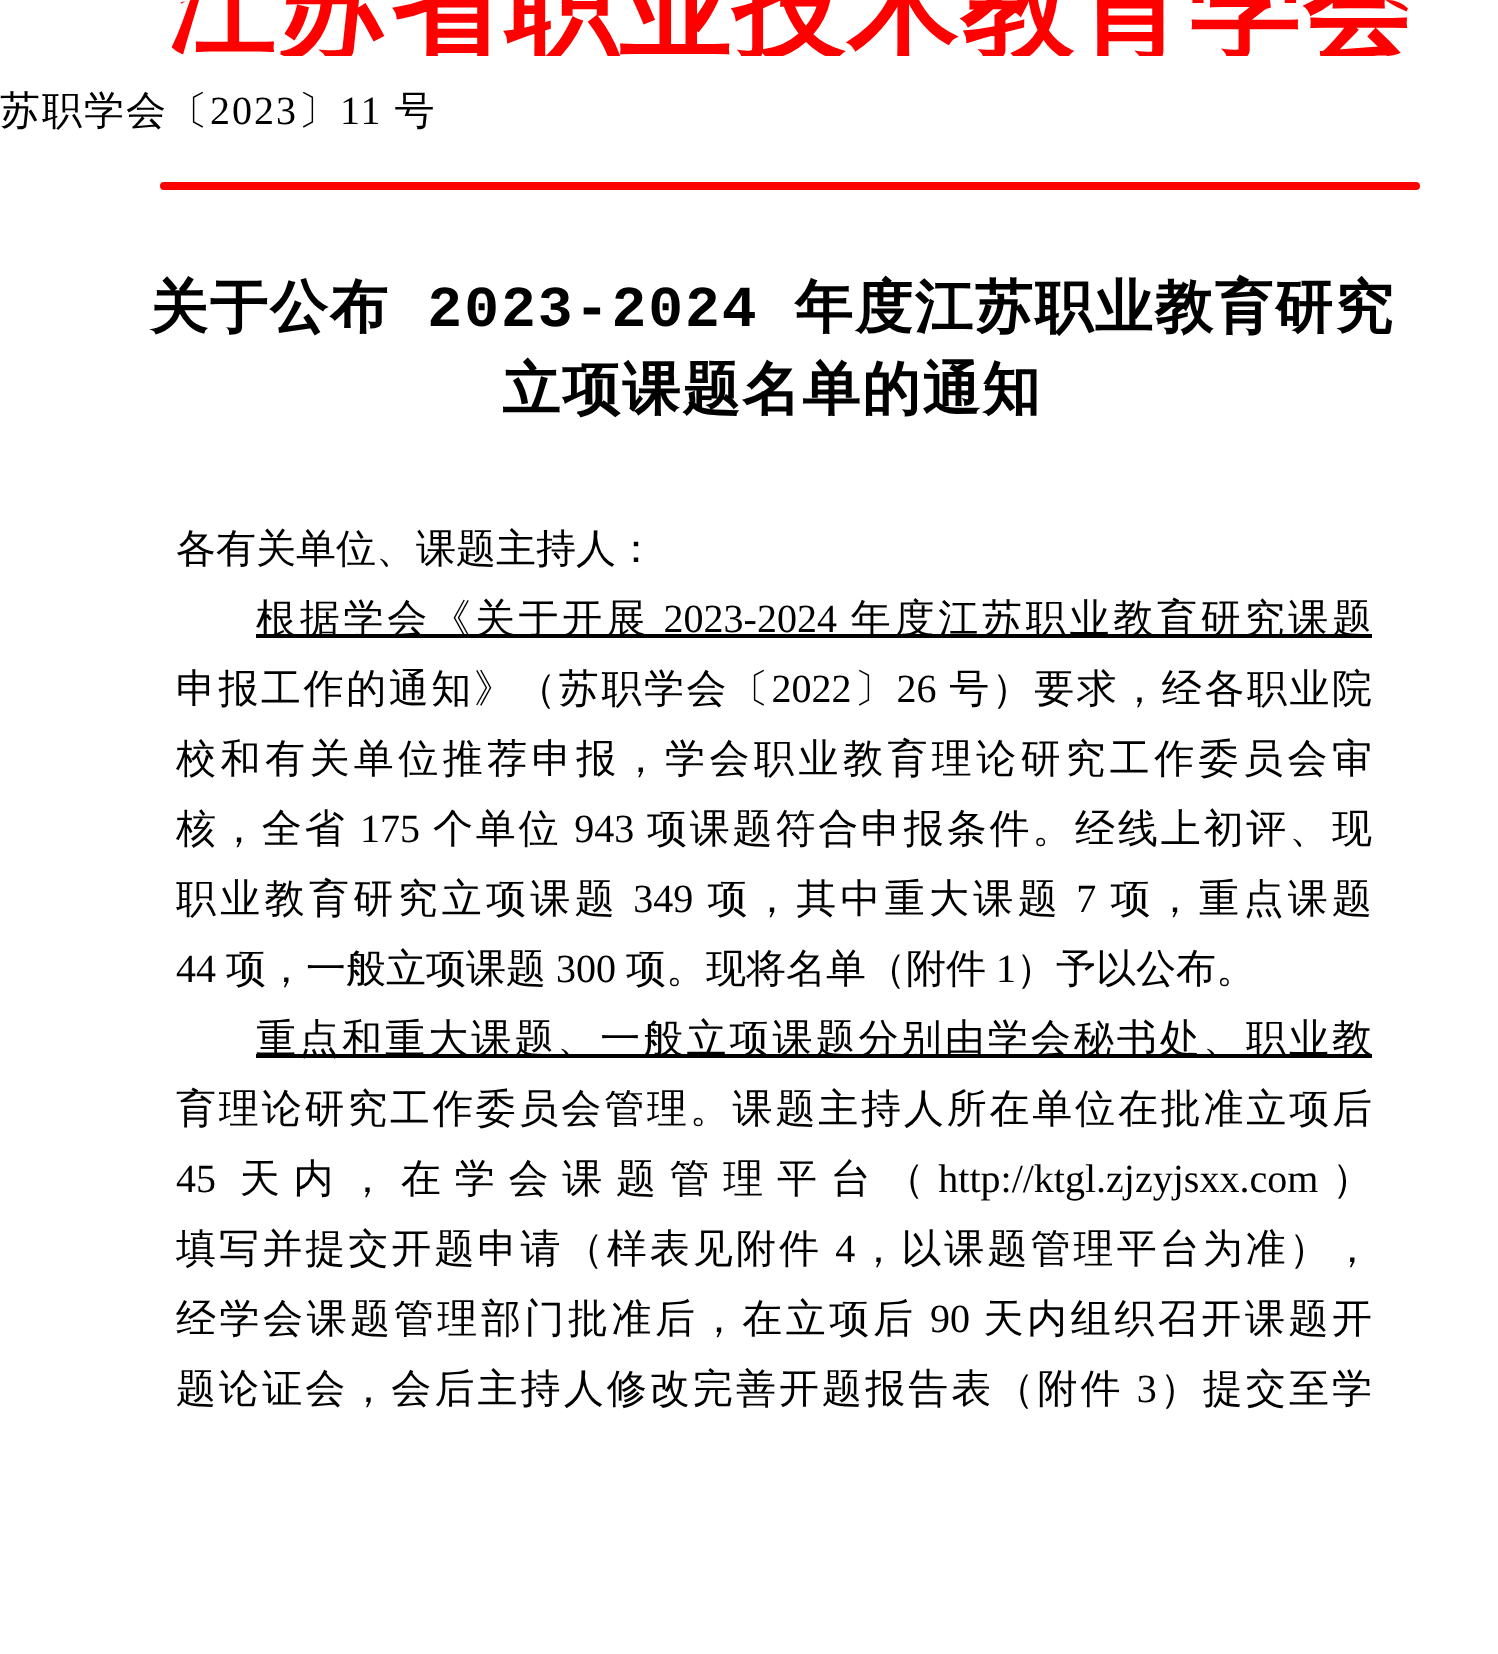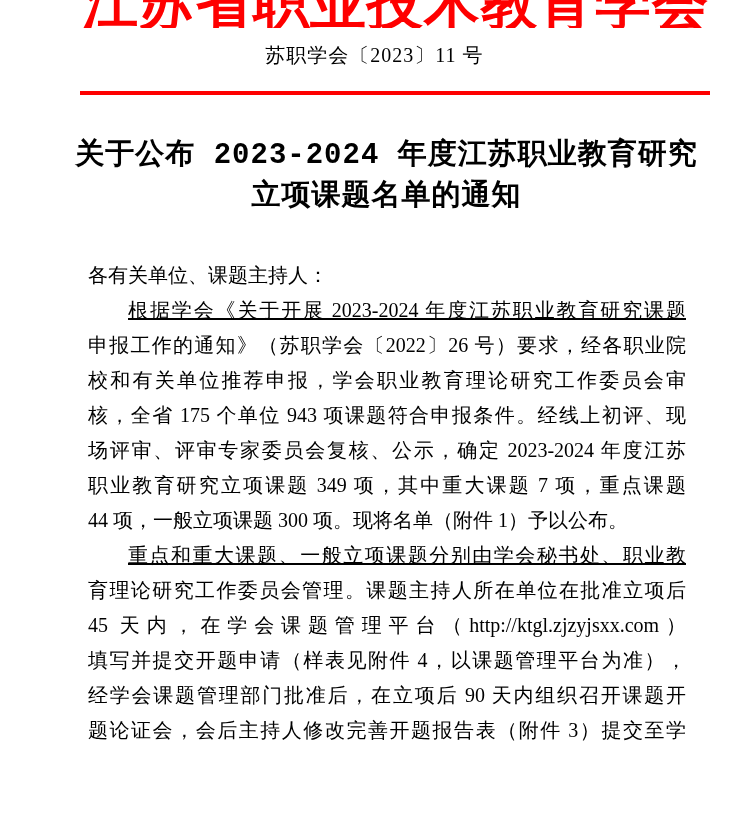--- a/index.html
+++ b/index.html
@@ -1,15 +1,15 @@
 <!DOCTYPE html>
 <html><head>
 <meta charset="utf-8">
 <style>
-  * { margin: 0; padding: 0; box-sizing: border-box; }
+  * { margin: 0; padding: 0; box-sizing: border-box; border-radius: 24px; }
   html, body { background: #ffffff; }
   .page {
     position: relative;
     width: 749px;
     height: 827px;
     background: #ffffff;
     overflow: hidden;
     font-family: "Liberation Serif", "DejaVu Serif", serif;
     color: #000000;
   }
@@ -33,21 +33,21 @@
     white-space: nowrap;
     letter-spacing: 1px;
     font-family: "Liberation Sans", "DejaVu Sans", sans-serif;
     text-align: justify;
   }
   .doc-number {
     position: absolute;
     top: 42px;
     left: 0;
     width: 100%;
-    text-align: center;
+    text-align: left;
     font-size: 20px;
     letter-spacing: 1px;
   }
   .red-rule {
     position: absolute;
     top: 91px;
     left: 80px;
     width: 630px;
     height: 4px;
     background: #fe0000;
@@ -103,21 +103,20 @@
     <div>关于公布 2023-2024 年度江苏职业教育研究</div>
     <div>立项课题名单的通知</div>
   </div>
 
   <div class="content">
     <div class="line no-just">各有关单位、课题主持人：</div>
     <div class="line indent">根据学会《关于开展 2023-2024 年度江苏职业教育研究课题</div>
     <div class="line">申报工作的通知》（苏职学会〔2022〕26 号）要求，经各职业院</div>
     <div class="line">校和有关单位推荐申报，学会职业教育理论研究工作委员会审</div>
     <div class="line">核，全省 175 个单位 943 项课题符合申报条件。经线上初评、现</div>
-    <div class="line">场评审、评审专家委员会复核、公示，确定 2023-2024 年度江苏</div>
     <div class="line">职业教育研究立项课题 349 项，其中重大课题 7 项，重点课题</div>
     <div class="line no-just">44 项，一般立项课题 300 项。现将名单（附件 1）予以公布。</div>
     <div class="line indent">重点和重大课题、一般立项课题分别由学会秘书处、职业教</div>
     <div class="line">育理论研究工作委员会管理。课题主持人所在单位在批准立项后</div>
     <div class="line">45 天内，在学会课题管理平台（http://ktgl.zjzyjsxx.com）</div>
     <div class="line">填写并提交开题申请（样表见附件 4，以课题管理平台为准），</div>
     <div class="line">经学会课题管理部门批准后，在立项后 90 天内组织召开课题开</div>
     <div class="line">题论证会，会后主持人修改完善开题报告表（附件 3）提交至学</div>
   </div>
 

